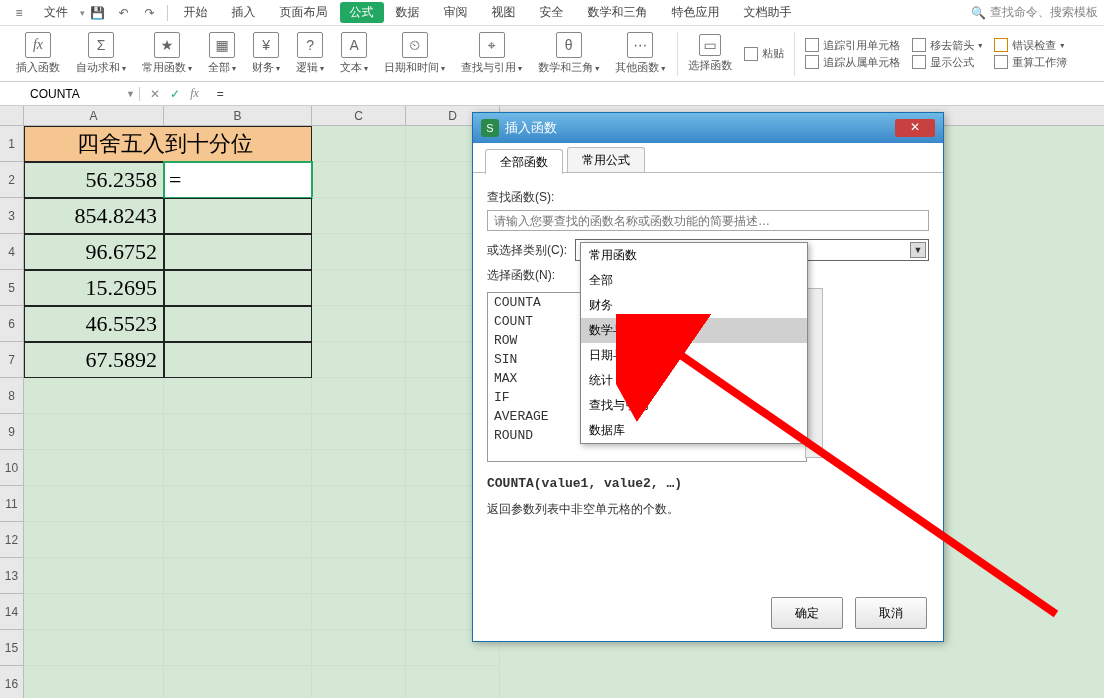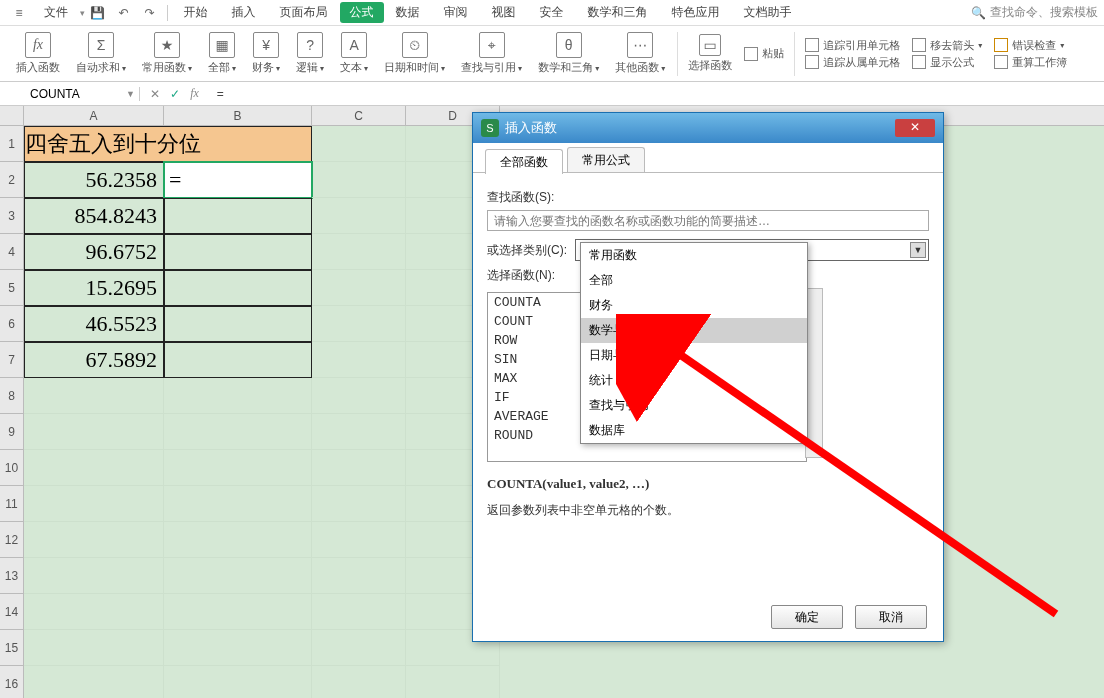--- a/index.html
+++ b/index.html
@@ -37,21 +37,21 @@
 .colhdrs { display: flex; height: 20px; background: #e8e8e8; border-bottom: 1px solid #bbb; }
 .corner { width: 24px; border-right: 1px solid #bbb; background: #e8e8e8; }
 .colhdr { border-right: 1px solid #bbb; text-align: center; font-size: 12px; color: #555; line-height: 20px; }
 .colA { width: 140px; } .colB { width: 148px; } .colC { width: 94px; } .colD { width: 94px; }
 .row { display: flex; height: 36px; }
 .rowhdr { width: 24px; background: #e8e8e8; border-right: 1px solid #bbb; border-bottom: 1px solid #bbb; text-align: center; font-size: 12px; color: #555; line-height: 36px; }
 .cell { border-right: 1px solid #cde0cd; border-bottom: 1px solid #cde0cd; }
 
 
 .datacell { border: 1px solid #222; font-family: SimSun, serif; font-size: 22px; padding-right: 6px; text-align: right; line-height: 34px; }
-.titlecell { background: #f5c690; text-align: left; font-size: 22px; font-family: SimSun, serif; }
+.titlecell { background: #f5c690; text-align: center; font-size: 22px; font-family: SimSun, serif; }
 .activecell { outline: 2px solid #22a863; outline-offset: -1px; background: #fff; text-align: left; padding-left: 4px; }
 
 
 .dialog { position: absolute; left: 472px; top: 112px; width: 472px; height: 530px; background: #fff; border: 1px solid #1a6fb0; box-shadow: 2px 2px 8px rgba(0,0,0,0.3); }
 .dlg-title { height: 30px; background: linear-gradient(#6fb9e6, #3a88c9); display: flex; align-items: center; padding: 0 8px; color: #fff; font-size: 13px; }
 .dlg-title .dlg-icon { width: 18px; height: 18px; background: #2a8a4a; border-radius: 3px; display: inline-flex; align-items: center; justify-content: center; margin-right: 6px; font-size: 11px; }
 .dlg-close { margin-left: auto; width: 40px; height: 18px; background: #c94040; border-radius: 2px; color: #fff; text-align: center; font-size: 12px; line-height: 16px; }
 .dlg-tabs { display: flex; height: 30px; border-bottom: 1px solid #bbb; padding: 4px 12px 0 12px; gap: 4px; }
 .dlg-tab { padding: 4px 14px; font-size: 12px; border: 1px solid #bbb; border-bottom: none; background: #f4f4f4; border-radius: 3px 3px 0 0; }
 .dlg-tab.active { background: #fff; position: relative; top: 2px; }
@@ -59,24 +59,24 @@
 .dlg-body .lbl { margin: 6px 0 4px; }
 .dlg-body .search { width: 100%; height: 21px; border: 1px solid #aaa; padding: 0 6px; color: #999; font-size: 12px; }
 .dlg-body .selrow { display: flex; align-items: center; gap: 8px; margin-top: 8px; position: relative; }
 .dlg-body select, .combo { flex: 1; height: 22px; border: 1px solid #666; font-size: 12px; padding: 0 4px; background: #fff; position: relative; }
 .combo .combo-arrow { position: absolute; right: 2px; top: 2px; width: 16px; height: 16px; background: #ddd; border: 1px solid #888; text-align: center; font-size: 9px; line-height: 14px; }
 .fnlist { width: 320px; height: 170px; border: 1px solid #999; margin-top: 4px; overflow: hidden; background: #fff; }
 .fnlist .fn { padding: 2px 6px; font-size: 13px; font-family: "Courier New", monospace; }
 .dropdown { position: absolute; left: 580px; top: 242px; width: 228px; background: #fff; border: 1px solid #888; box-shadow: 2px 2px 6px rgba(0,0,0,0.3); z-index: 10; }
 .dropdown .opt { padding: 4px 8px; font-size: 12px; }
 .dropdown .opt.hover { background: #d0d0d0; }
-.sig { font-family: Liberation Serif, serif; font-weight: bold; font-size: 13px; margin-top: 14px; }
+.sig { font-family: Liberation Mono, monospace; font-weight: bold; font-size: 13px; margin-top: 14px; }
 .desc { font-size: 12px; margin-top: 10px; color: #333; }
 .dlg-btns { position: absolute; bottom: 12px; right: 16px; display: flex; gap: 12px; }
-.dlg-btns button { width: 72px; height: 24px; font-size: 12px; border: 1px solid #888; background: linear-gradient(#fdfdfd,#e4e4e4); border-radius: 2px; }
+.dlg-btns button { width: 72px; height: 32px; font-size: 12px; border: 1px solid #888; background: linear-gradient(#fdfdfd,#e4e4e4); border-radius: 2px; }
 
 
 .arrow { position: absolute; left: 616px; top: 314px; pointer-events: none; z-index: 20; }
 .scrollhint { position: absolute; right: 6px; width: 18px; background: #eee; border: 1px solid #bbb; }
 </style>
 </head>
 <body>
 
 <div class="menubar">
   <span class="icon">≡</span>

